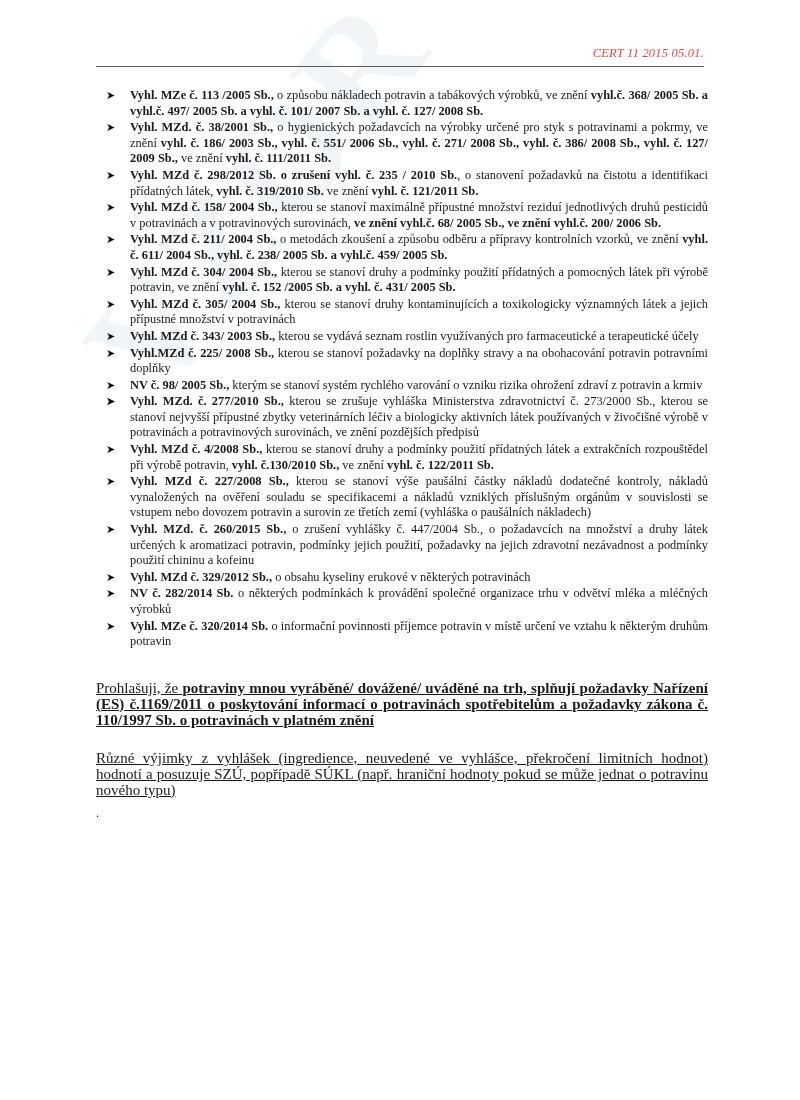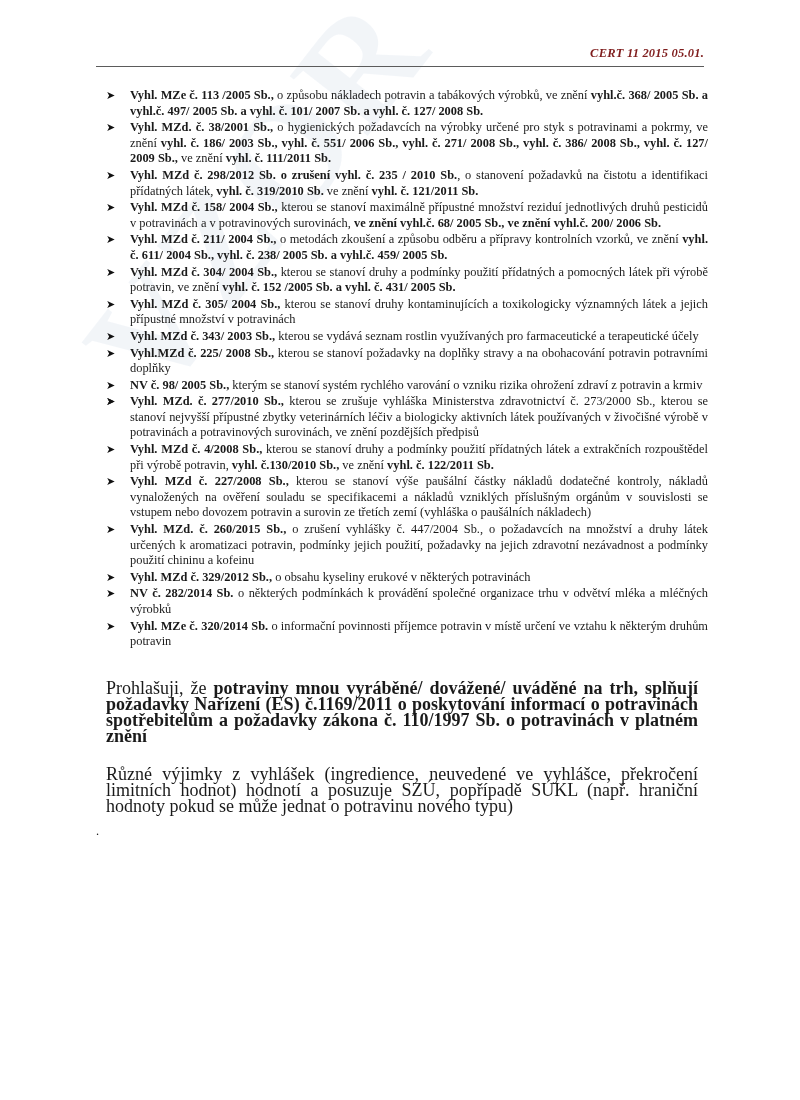--- a/index.html
+++ b/index.html
@@ -49,22 +49,22 @@
     position: relative;
     z-index: 2;
   }
   .header {
     position: absolute;
     top: 46px;
     right: 96px;
     font-family: "Liberation Serif", serif;
     font-style: italic;
     font-size: 12.5px;
-    font-weight: bold;
-    color: #7f1d1d;
+    font-weight: normal;
+    color: #ef4444;
     letter-spacing: 0.2px;
   }
   .header-rule {
     position: absolute;
     top: 66px;
     left: 96px;
     right: 96px;
     border-bottom: 1px solid #5b5b5b;
   }
   .body-area {
@@ -90,24 +90,25 @@
     position: absolute;
     left: 10px;
     top: 0px;
     font-family: "DejaVu Sans", sans-serif;
     font-size: 11px;
     color: #111;
     line-height: 15.6px;
   }
   b, .b { font-weight: bold; }
   .para {
-    font-size: 18px;
+    font-size: 15px;
     line-height: 16px;
     text-align: justify;
-    margin: 10px;
+    margin: 0;
+    text-decoration: underline;
   }
   .stmt {
     margin-top: 30px;
   }
   .note {
     margin-top: 22px;
   }
   .dot {
     margin-top: 8px;
     font-size: 12.4px;

